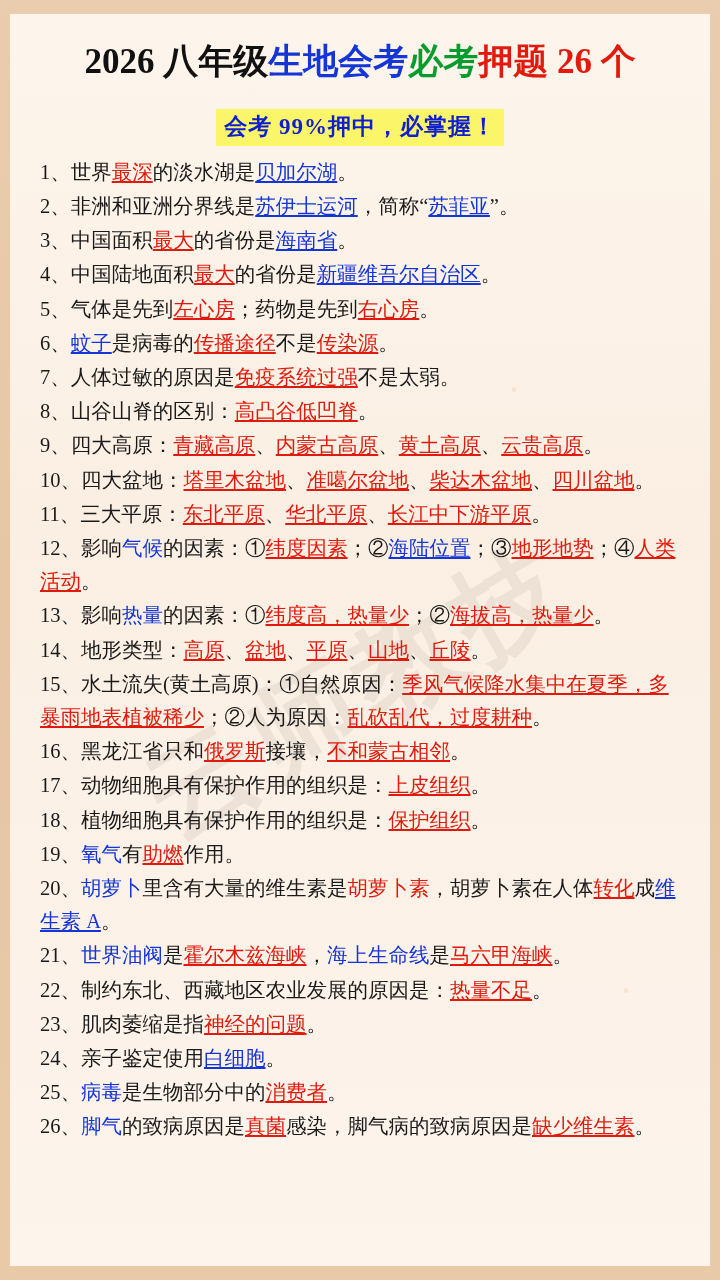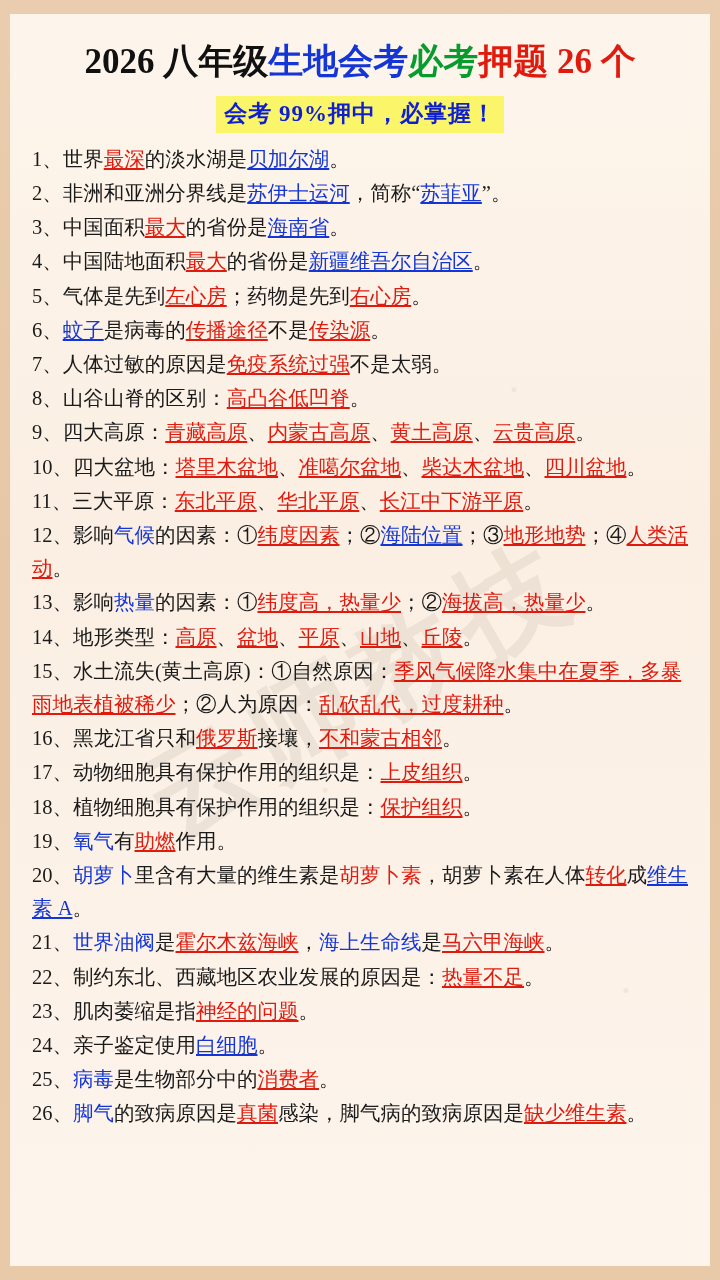--- a/index.html
+++ b/index.html
@@ -73,24 +73,25 @@
     z-index: 2;
   }
   .subtitle span {
     display: inline-block;
     background: #fbf56a;
     color: #0f1fd0;
     font-weight: bold;
     font-size: 23px;
     padding: 2px 8px 4px 8px;
     letter-spacing: 1px;
+    margin-top: 13px;
   }
   ol.items {
     list-style: none;
-    margin: 0;
+    margin: 8px;
     padding: 0;
     position: relative;
     z-index: 2;
   }
   ol.items li {
     font-size: 20.5px;
     line-height: 1.62;
     color: #1a1a1a;
     margin: 0 0 1px 0;
     padding: 0 0 0 0;

